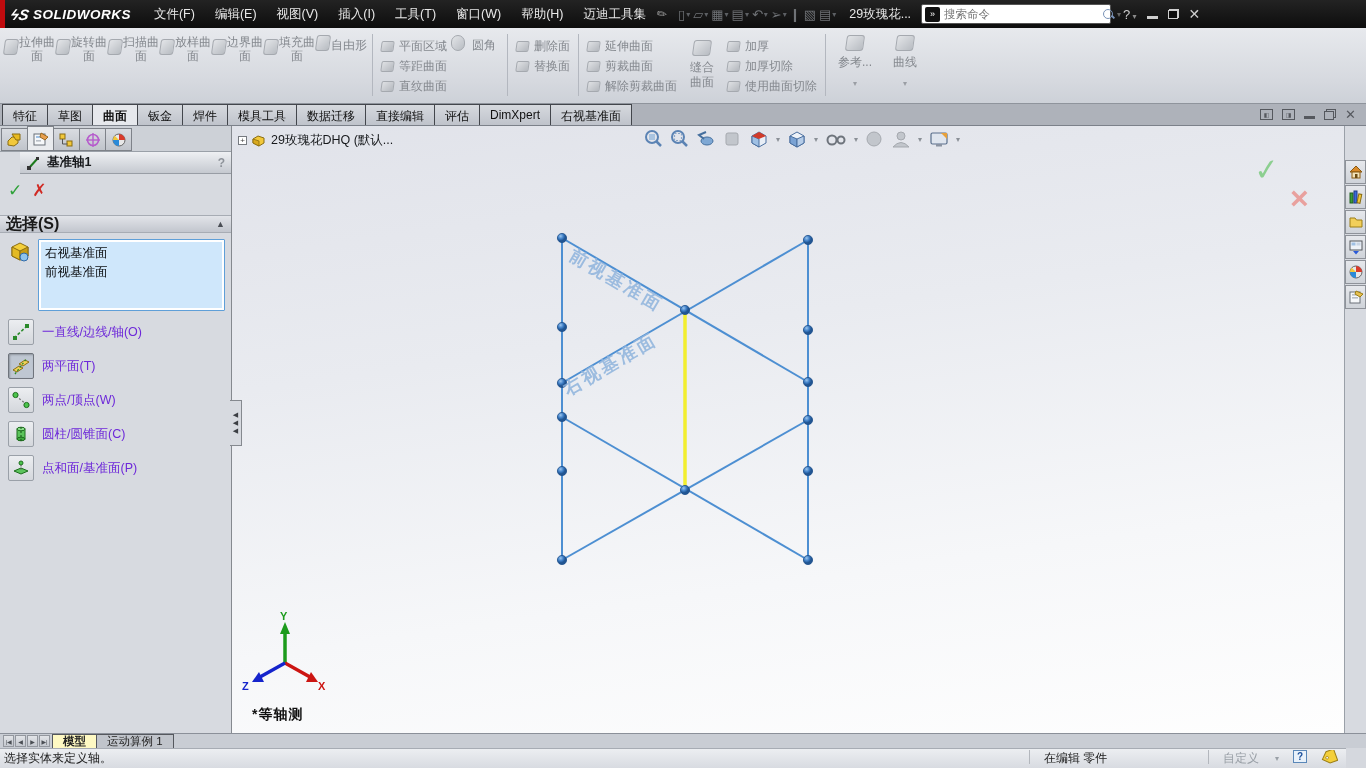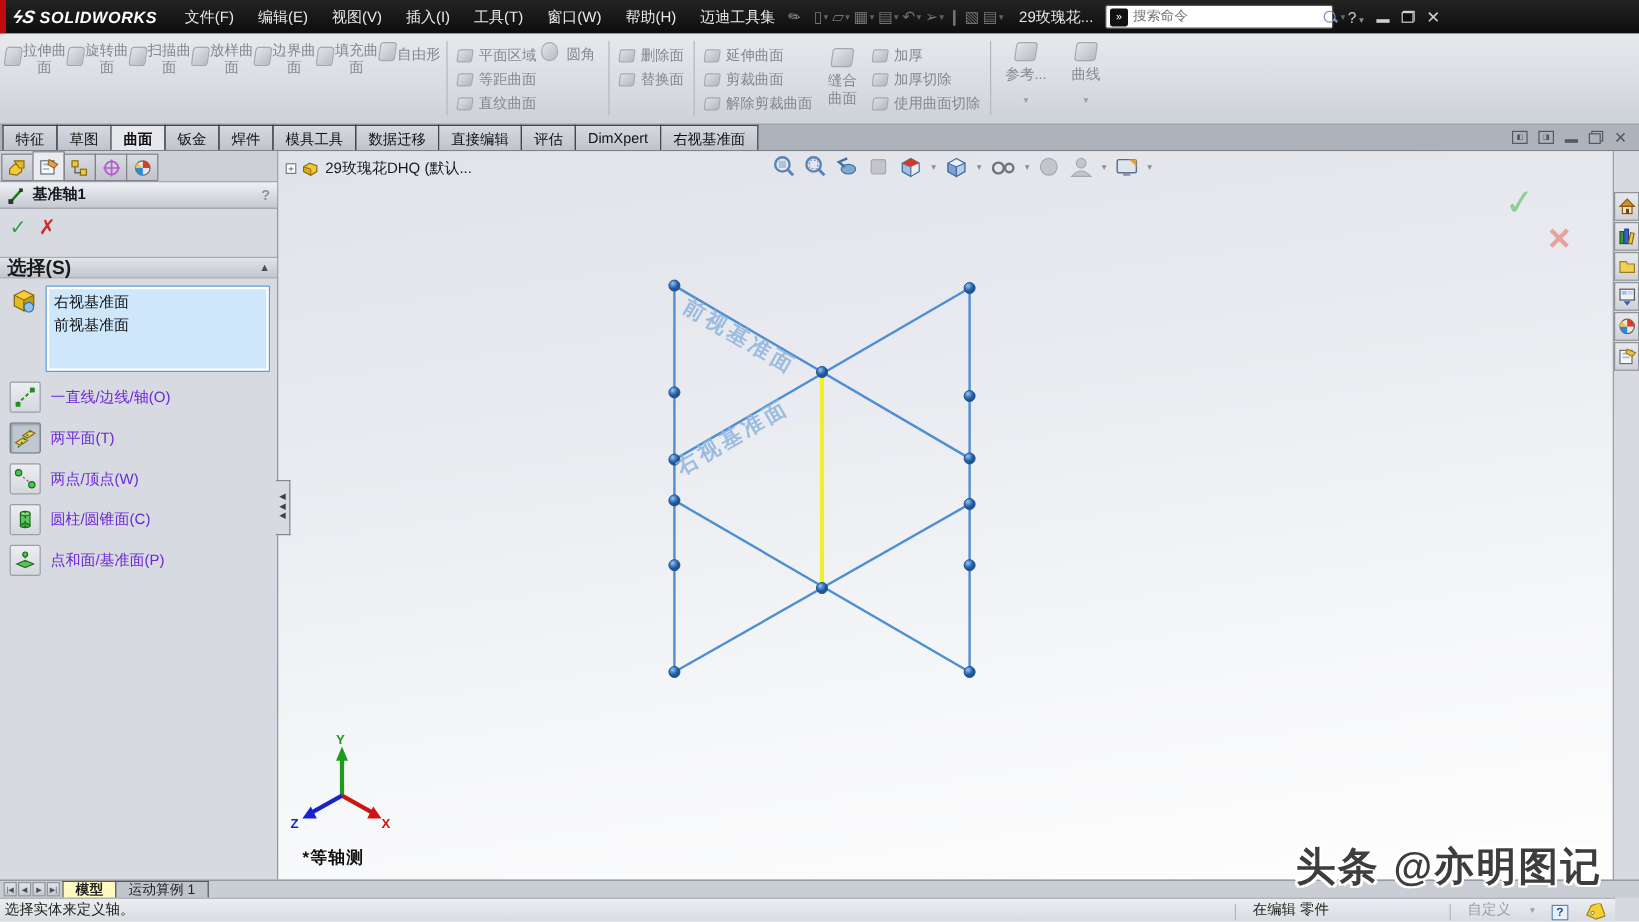--- a/index.html
+++ b/index.html
@@ -64,21 +64,21 @@
   .tw-restore { position:relative; width:12px; height:11px; }
   .tw-restore::before { content:""; position:absolute; right:0; top:0; width:8px; height:7px; border:1.5px solid #55585e; }
   .tw-restore::after { content:""; position:absolute; left:0; bottom:0; width:8px; height:7px; border:1.5px solid #55585e; background:#aeb2ba; }
   .tw-close { font-size:13px; font-weight:bold; color:#55585e; }
 
   
   .left-panel { position:absolute; left:0; top:126px; width:232px; height:607px; background:#d7dae0; border-right:1px solid #85898f; }
   .pm-tabs { display:flex; align-items:flex-end; height:26px; padding:2px 0 0 2px; gap:0; border-bottom:1px solid #9aa0a8; background:#cdd1d7; }
   .pm-tab { width:27px; height:23px; border:1px solid #7e8289; background:linear-gradient(#d9dce1,#c0c4cb); display:flex; align-items:center; justify-content:center; margin-left:-1px; }
   .pm-tab.active { background:#e9ebee; height:25px; }
-  .pm-title { height:22px; background:linear-gradient(#eef0f3,#c5c9d0); border-bottom:1px solid #989da5; display:flex; align-items:center; padding:0 6px; gap:5px; }
+  .pm-title { height:22px; background:linear-gradient(#eef0f3,#c5c9d0); border-bottom:1px solid #989da5; display:flex; align-items:center; padding:0 6px; gap:5px;margin-left:20px; }
   .pm-title .t { font-weight:bold; font-size:12.5px; color:#16181b; flex:1; }
   .pm-help { color:#8e939a; font-weight:bold; font-size:12px; }
   .pm-actions { display:flex; gap:10px; padding:6px 8px; }
   .ok-check { color:#2fa23a; font-size:17px; font-weight:bold; }
   .cancel-x { color:#d02a24; font-size:17px; font-weight:bold; }
   .sec-header { height:18px; margin-top:8px; background:linear-gradient(#e2e4e9,#c2c6ce); border-top:1px solid #a7acb4; border-bottom:1px solid #a7acb4; display:flex; align-items:center; padding:0 6px; }
   .sec-header .t { font-weight:bold; font-size:16px; flex:1; }
   .sec-collapse { font-size:9px; color:#4a4e55; }
   .sel-row { display:flex; align-items:flex-start; padding:6px 6px 4px 8px; gap:6px; }
   .sel-listbox { flex:1; height:72px; background:#fff; border:1.5px solid #5f9fd8; border-radius:1px; padding:2px; }
@@ -109,21 +109,21 @@
   .tp-stack { position:absolute; top:33px; left:0; }
 
   
   .bottombar { position:absolute; left:0; top:733px; width:1366px; height:15px; background:#c9cdd4; border-top:1px solid #8b9099; display:flex; align-items:stretch; }
   .nav-btns { display:flex; align-items:center; gap:1px; padding:0 3px; }
   .nav-btn { width:11px; height:12px; background:linear-gradient(#e2e4e8,#c4c8cf); border:1px solid #93979e; color:#4a4e54; font-size:6px; display:flex; align-items:center; justify-content:center; }
   .btab { font-size:11.5px; padding:0 10px; display:flex; align-items:center; border:1px solid #55585e; border-bottom:none; background:#c0c4cb; margin-left:-1px; color:#222; }
   .btab.active { background:#fef9c3; font-weight:bold; }
   .statusbar { position:absolute; left:0; top:748px; width:1346px; height:20px; background:linear-gradient(#eceef1,#d8dbe1); border-top:1px solid #a7acb4; display:flex; align-items:center; font-size:12px; color:#222; }
   .status-msg { padding-left:4px; flex:1; }
-  .status-right { display:flex; align-items:flex-end; gap:14px; padding-right:8px; }
+  .status-right { display:flex; align-items:flex-start; gap:14px; padding-right:8px; }
   .status-sep { width:1px; height:14px; background:#b3b7bd; }
   .customize { color:#9aa0a7; display:flex; align-items:center; gap:16px; }
   .customize .car { font-size:8px; }
   .help-tip { width:14px; height:13px; background:#e8f1fa; border:1px solid #5a87b8; color:#1a4f9c; font-size:10px; font-weight:bold; display:flex; align-items:center; justify-content:center; }
 
   .watermark { position:absolute; left:1080px; top:700px; z-index:50; font-size:33px; font-weight:bold; color:#3d3d3d; letter-spacing:2px; white-space:nowrap;
     text-shadow:-2px -2px 0 #fff, 2px -2px 0 #fff, -2px 2px 0 #fff, 2px 2px 0 #fff, 0 2px 0 #fff, 2px 0 0 #fff, 0 -2px 0 #fff, -2px 0 0 #fff; }
 </style>
 </head>
 <body>
@@ -664,14 +664,13 @@
         <span class="car">▾</span>
       </span>
       <span class="help-tip">?</span>
       <svg width="17" height="14" viewBox="0 0 17 14">
         <polygon points="1,7 7,1 15,1 15,13 7,13" fill="#f4cf3a" stroke="#9c7f16" stroke-width="1" transform="rotate(-20 8 7)"></polygon>
         <circle cx="6" cy="7" r="1.3" fill="#fff" stroke="#9c7f16" stroke-width="0.8" transform="rotate(-20 8 7)"></circle>
       </svg>
     </div>
   </div>
 
-  <div class="watermark">头条 @亦明图记</div>
 </div>
 
 </body></html>

